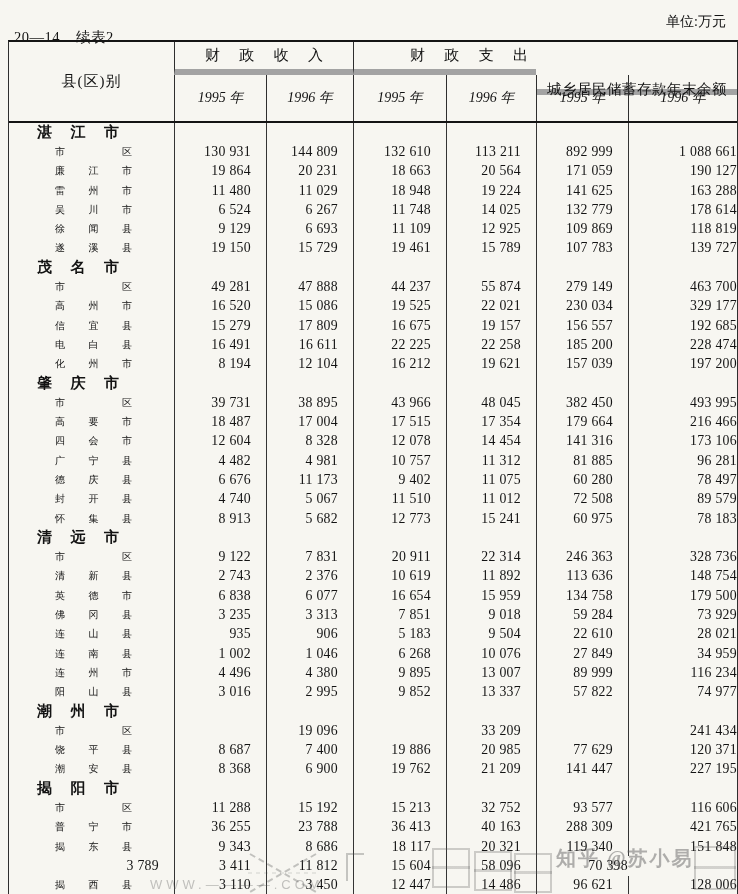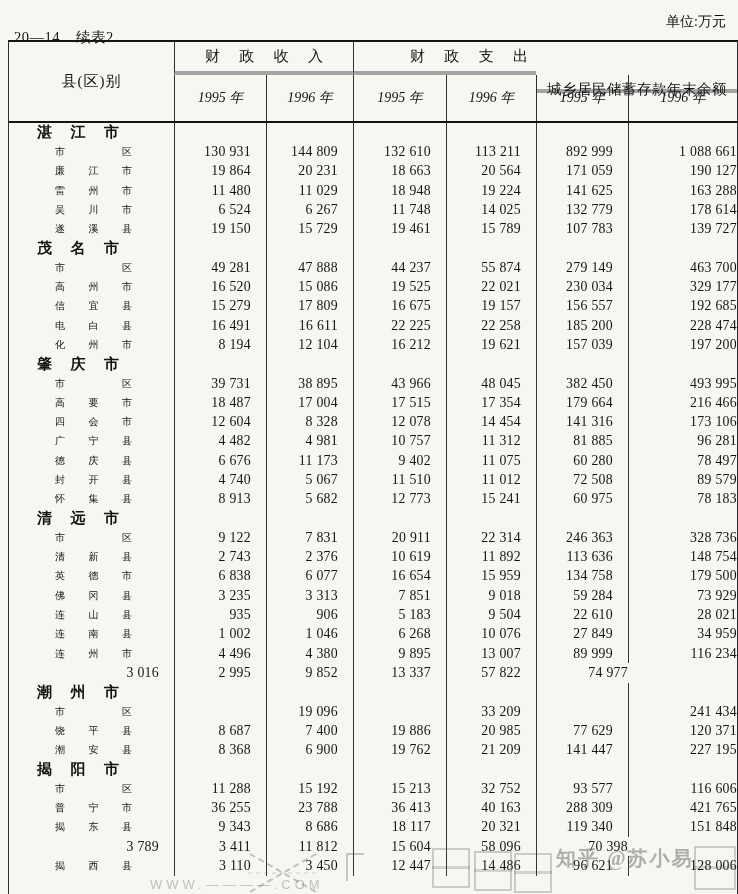--- a/index.html
+++ b/index.html
@@ -22,21 +22,21 @@
     box-sizing:content-box;
   }
   .thead {
     display:grid;
     grid-template-columns:165px 92px 87px 93px 90px 92px 109px;
     grid-template-rows:33px 46px;
     border-bottom:2.5px solid #141414;
   }
   .thead .cell { display:flex; align-items:center; justify-content:center; }
   .h-name { grid-column:1; grid-row:1/3; font-size:15px; letter-spacing:1px; }
-  .h-g { grid-row:1; border-left:1px solid #2e2e2e; border-bottom:4px solid #a3a3a3; font-size:15px; }
+  .h-g { grid-row:1; border-left:1px solid #2e2e2e; border-bottom:6px solid #a3a3a3; font-size:15px; }
   .g1 { grid-column:2/4; }
   .g2 { grid-column:4/6;padding-left:48px; }
   .g3 { grid-column:6/8;margin-top:47px; }
   .spread { display:block; width:118px; margin:0 auto; text-align:justify; text-align-last:justify; }
   .g3 span { display:block; width:100%; text-align:center; font-size:14.5px; letter-spacing:0.5px; white-space:nowrap; }
   .h-y { grid-row:2; border-left:1px solid #2e2e2e; font-size:14px;font-style:italic; }
   .y1{grid-column:2} .y2{grid-column:3} .y3{grid-column:4} .y4{grid-column:5} .y5{grid-column:6} .y6{grid-column:7}
 
   
   .tbody { width:100%; }
@@ -152,20 +152,31 @@
           </div>
           <div class="cell num c1">6 524</div>
           <div class="cell num c2">6 267</div>
           <div class="cell num c3">11 748</div>
           <div class="cell num c4">14 025</div>
           <div class="cell num c5">132 779</div>
           <div class="cell num c6">178 614</div>
         </div>
         <div class="row">
           <div class="cell name-cell">
+            <div class="sname">徐闻县</div>
+          </div>
+          <div class="cell num c1">9 129</div>
+          <div class="cell num c2">6 693</div>
+          <div class="cell num c3">11 109</div>
+          <div class="cell num c4">12 925</div>
+          <div class="cell num c5">109 869</div>
+          <div class="cell num c6">118 819</div>
+        </div>
+        <div class="row">
+          <div class="cell name-cell">
             <div class="sname">遂溪县</div>
           </div>
           <div class="cell num c1">19 150</div>
           <div class="cell num c2">15 729</div>
           <div class="cell num c3">19 461</div>
           <div class="cell num c4">15 789</div>
           <div class="cell num c5">107 783</div>
           <div class="cell num c6">139 727</div>
         </div>
         <div class="row">
@@ -404,20 +415,23 @@
             <div class="sname">连州市</div>
           </div>
           <div class="cell num c1">4 496</div>
           <div class="cell num c2">4 380</div>
           <div class="cell num c3">9 895</div>
           <div class="cell num c4">13 007</div>
           <div class="cell num c5">89 999</div>
           <div class="cell num c6">116 234</div>
         </div>
         <div class="row">
+          <div class="cell name-cell">
+            <div class="sname">阳山县</div>
+          </div>
           <div class="cell num c1">3 016</div>
           <div class="cell num c2">2 995</div>
           <div class="cell num c3">9 852</div>
           <div class="cell num c4">13 337</div>
           <div class="cell num c5">57 822</div>
           <div class="cell num c6">74 977</div>
         </div>
         <div class="row">
           <div class="cell name-cell">
             <div class="gname">潮州市</div>

